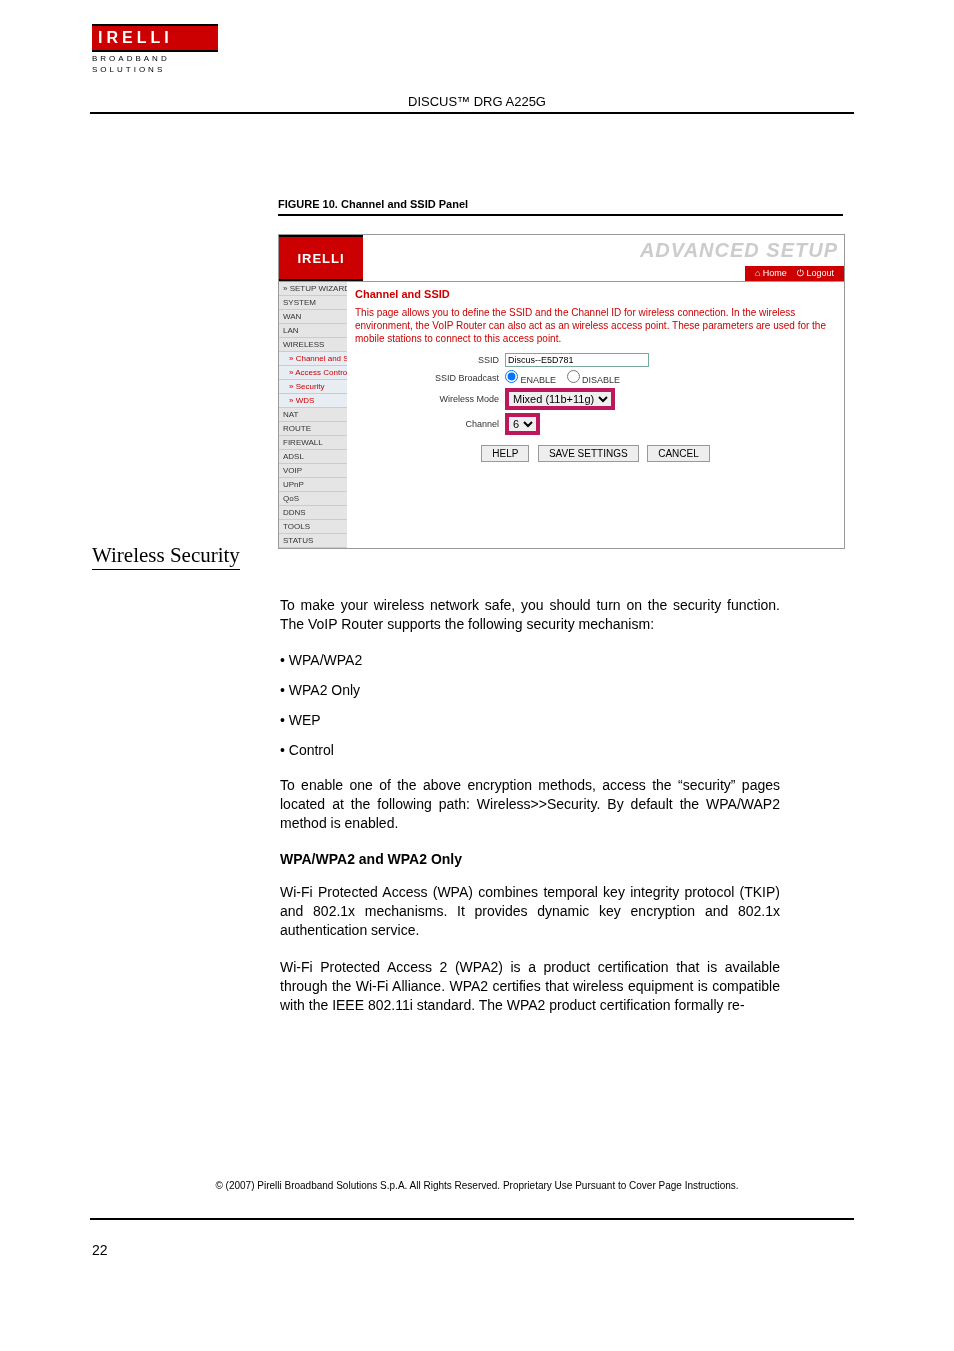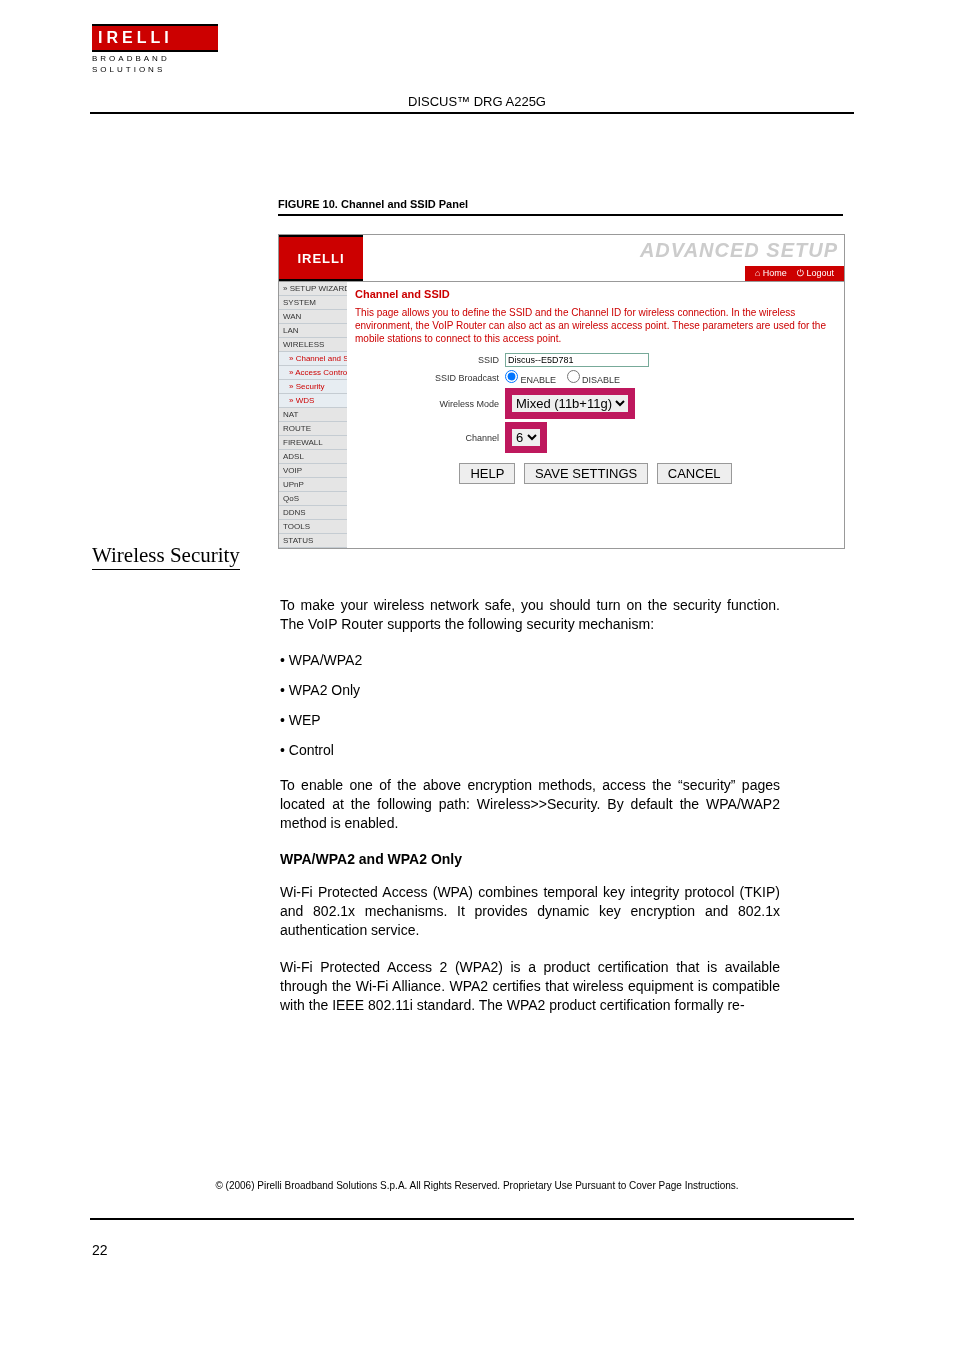--- a/index.html
+++ b/index.html
@@ -150,30 +150,30 @@
     font-size: 9px;
   }
   .pc-label { width: 150px; text-align: right; padding-right: 6px; color: #333; }
   .pc-field input[type=text] {
     font-size: 9px;
     padding: 1px 2px;
     width: 144px;
     border: 1px solid #7a9;
   }
   .pc-field select {
-    font-size: 13px;
-    border: 7px solid #be185d;
+    font-size: 11px;
+    border: 4px solid #be185d;
   }
   .pc-field label { margin-right: 8px; }
   .pc-buttons {
     text-align: center;
     margin-top: 10px;
   }
   .pc-buttons button {
-    font-size: 13px;
+    font-size: 10px;
     padding: 2px 10px;
     margin: 0 3px;
     background: #eee;
     border: 1px solid #999;
     cursor: pointer;
     text-align: right;
   }
 
   
   .section-heading {
@@ -313,15 +313,15 @@
     <li>WPA2 Only</li>
     <li>WEP</li>
     <li>Control</li>
   </ul>
   <p>To enable one of the above encryption methods, access the “security” pages located at the following path: Wireless&gt;&gt;Security. By default the WPA/WAP2 method is enabled.</p>
   <p class="subhead">WPA/WPA2 and WPA2 Only</p>
   <p>Wi-Fi Protected Access (WPA) combines temporal key integrity protocol (TKIP) and 802.1x mechanisms. It provides dynamic key encryption and 802.1x authentication service.</p>
   <p>Wi-Fi Protected Access 2 (WPA2) is a product certification that is available through the Wi-Fi Alliance. WPA2 certifies that wireless equipment is compatible with the IEEE 802.11i standard. The WPA2 product certification formally re-</p>
 </div>
 
-<div class="footer-copy">© (2006) Pirelli Broadband Solutions S.p.A. All Rights Reserved. Proprietary Use Pursuant to Cover Page Instructions.</div>
+<div class="footer-copy">© (2007) Pirelli Broadband Solutions S.p.A. All Rights Reserved. Proprietary Use Pursuant to Cover Page Instructions.</div>
 <div class="footer-hr"></div>
 <div class="page-number">22</div>
 
 </body></html>

